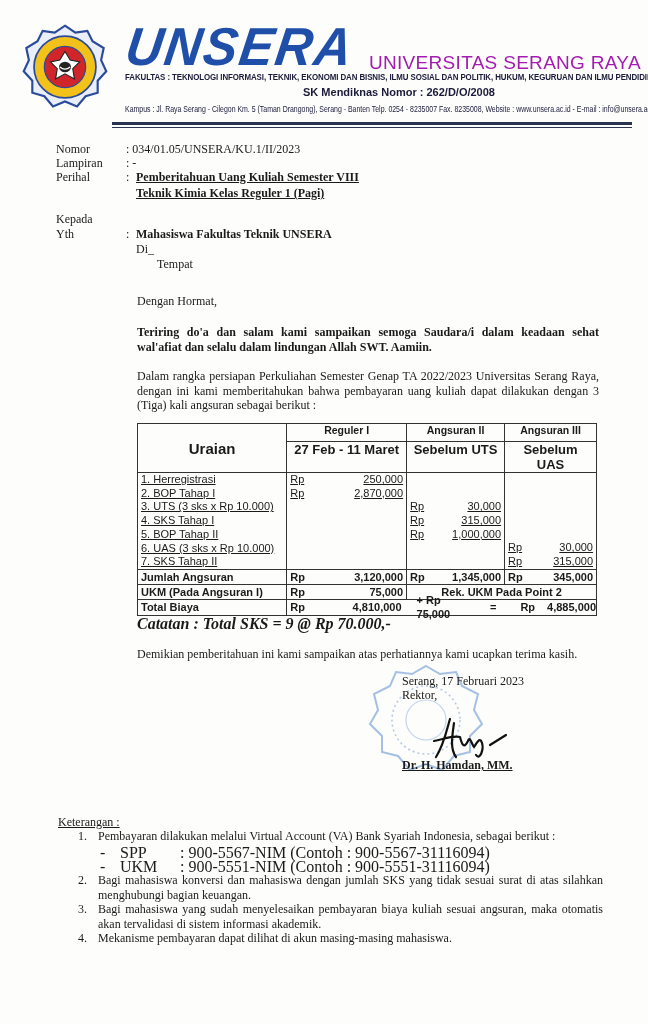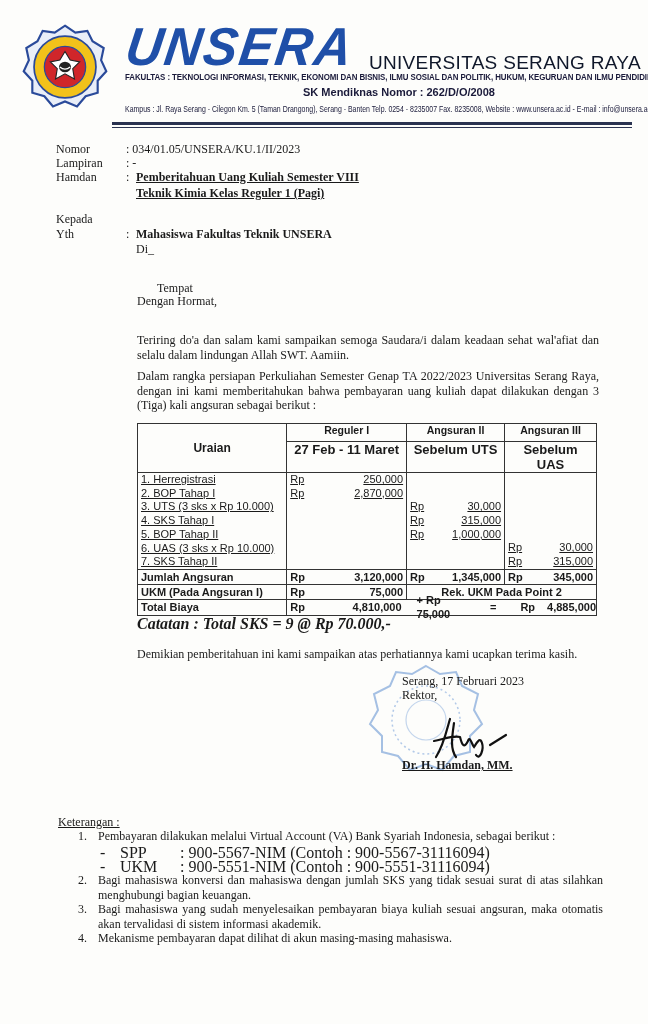--- a/index.html
+++ b/index.html
@@ -5,21 +5,21 @@
   * { box-sizing: border-box; margin: 0; padding: 0; }
   html, body { width: 648px; height: 1024px; background: #fdfdfb; overflow: hidden; }
   body { position: relative; font-family: "Liberation Serif", serif; color: #1a1a1a; }
 
   
   .logo { position: absolute; left: 22px; top: 24px; width: 86px; height: 86px; }
   .brand { position: absolute; left: 130px; top: 20px; font-family: "Liberation Sans", sans-serif;
            font-weight: bold; font-style: italic; font-size: 51px; color: #1f4fa8; letter-spacing: 2px;
            transform: skewX(-8deg) scaleY(1.05); transform-origin: left top; line-height: 1; }
   .univ { position: absolute; left: 369px; top: 52px; font-family: "Liberation Sans", sans-serif;
-          font-size: 19px; color: #0f172a; letter-spacing: 0.3px; white-space: nowrap; }
+          font-size: 19px; color: #a21caf; letter-spacing: 0.3px; white-space: nowrap; }
   .faculties { position: absolute; left: 125px; top: 72px; font-family: "Liberation Sans", sans-serif;
                font-size: 9.2px; font-weight: bold; color: #1a1a3a; white-space: nowrap;
                transform: scaleX(0.86); transform-origin: left top; letter-spacing: -0.1px; }
   .sk { position: absolute; left: 0; width: 648px; padding-left: 150px; text-align: center; top: 86px;
         font-family: "Liberation Sans", sans-serif; font-size: 11px; font-weight: bold; color: #1a1a3a; }
   .address { position: absolute; left: 125px; top: 104px; font-family: "Liberation Sans", sans-serif;
              font-size: 8.4px; color: #1a1a3a; white-space: nowrap; transform: scaleX(0.83);
              transform-origin: left top; }
   .rule-thick { position: absolute; left: 112px; top: 122px; width: 520px; height: 3px; background: #2a3350; }
   .rule-thin { position: absolute; left: 112px; top: 127px; width: 520px; height: 1px; background: #2a3350; }
@@ -90,44 +90,44 @@
 
 <div class="meta" style="top:142px;">
   <span class="lbl">Nomor</span>
   <span class="val">: 034/01.05/UNSERA/KU.1/II/2023</span>
 </div>
 <div class="meta" style="top:156px;">
   <span class="lbl">Lampiran</span>
   <span class="val">: -</span>
 </div>
 <div class="meta" style="top:170px;">
-  <span class="lbl">Hamdan</span>
+  <span class="lbl">Perihal</span>
   <span class="val">:</span>
   <span class="val u" style="left:80px;">Pemberitahuan  Uang Kuliah Semester  VIII</span>
   <span class="val u" style="left:80px; top:16px;">Teknik Kimia Kelas Reguler 1 (Pagi)</span>
 </div>
 <div class="meta" style="top:212px;">
   <span class="lbl">Kepada</span>
 </div>
 <div class="meta" style="top:227px;">
   <span class="lbl">Yth</span>
   <span class="val">:</span>
   <span class="val b" style="left:80px;">Mahasiswa Fakultas Teknik UNSERA</span>
   <span class="val" style="left:80px; top:15px;">Di_</span>
-  <span class="val" style="left:101px; top:30px;margin-top:24px;">Tempat</span>
+  <span class="val" style="left:101px; top:30px;">Tempat</span>
 </div>
 
 <div class="para" style="top:294px;">Dengan Hormat,</div>
-<div class="para" style="top:333px;">Teriring do'a dan salam  kami sampaikan semoga Saudara/i  dalam keadaan sehat wal'afiat dan selalu dalam lindungan Allah SWT. Aamiin.</div>
+<div class="para" style="top:325px;font-weight:bold;">Teriring do'a dan salam  kami sampaikan semoga Saudara/i  dalam keadaan sehat wal'afiat dan selalu dalam lindungan Allah SWT. Aamiin.</div>
 <div class="para" style="top:369px;">Dalam rangka persiapan Perkuliahan Semester Genap TA 2022/2023 Universitas Serang Raya, dengan ini kami memberitahukan bahwa pembayaran uang kuliah dapat dilakukan dengan 3 (Tiga)  kali angsuran sebagai berikut :</div>
 
 <table class="fees">
   <tbody>
       <tr class="hdr-top">
-    <th class="col-u" rowspan="2" style="vertical-align:middle; font-size:12px;">Uraian</th>
+    <th class="col-u" rowspan="2" style="vertical-align:middle; font-size:15px;">Uraian</th>
     <th class="col-a1">Reguler I</th>
     <th class="col-a2">Angsuran II</th>
     <th class="col-a3">Angsuran III</th>
   </tr>
   <tr class="hdr-sub">
     <th>27 Feb - 11 Maret</th>
     <th>Sebelum UTS</th>
     <th>Sebelum UAS</th>
   </tr>
   <tr class="items">

